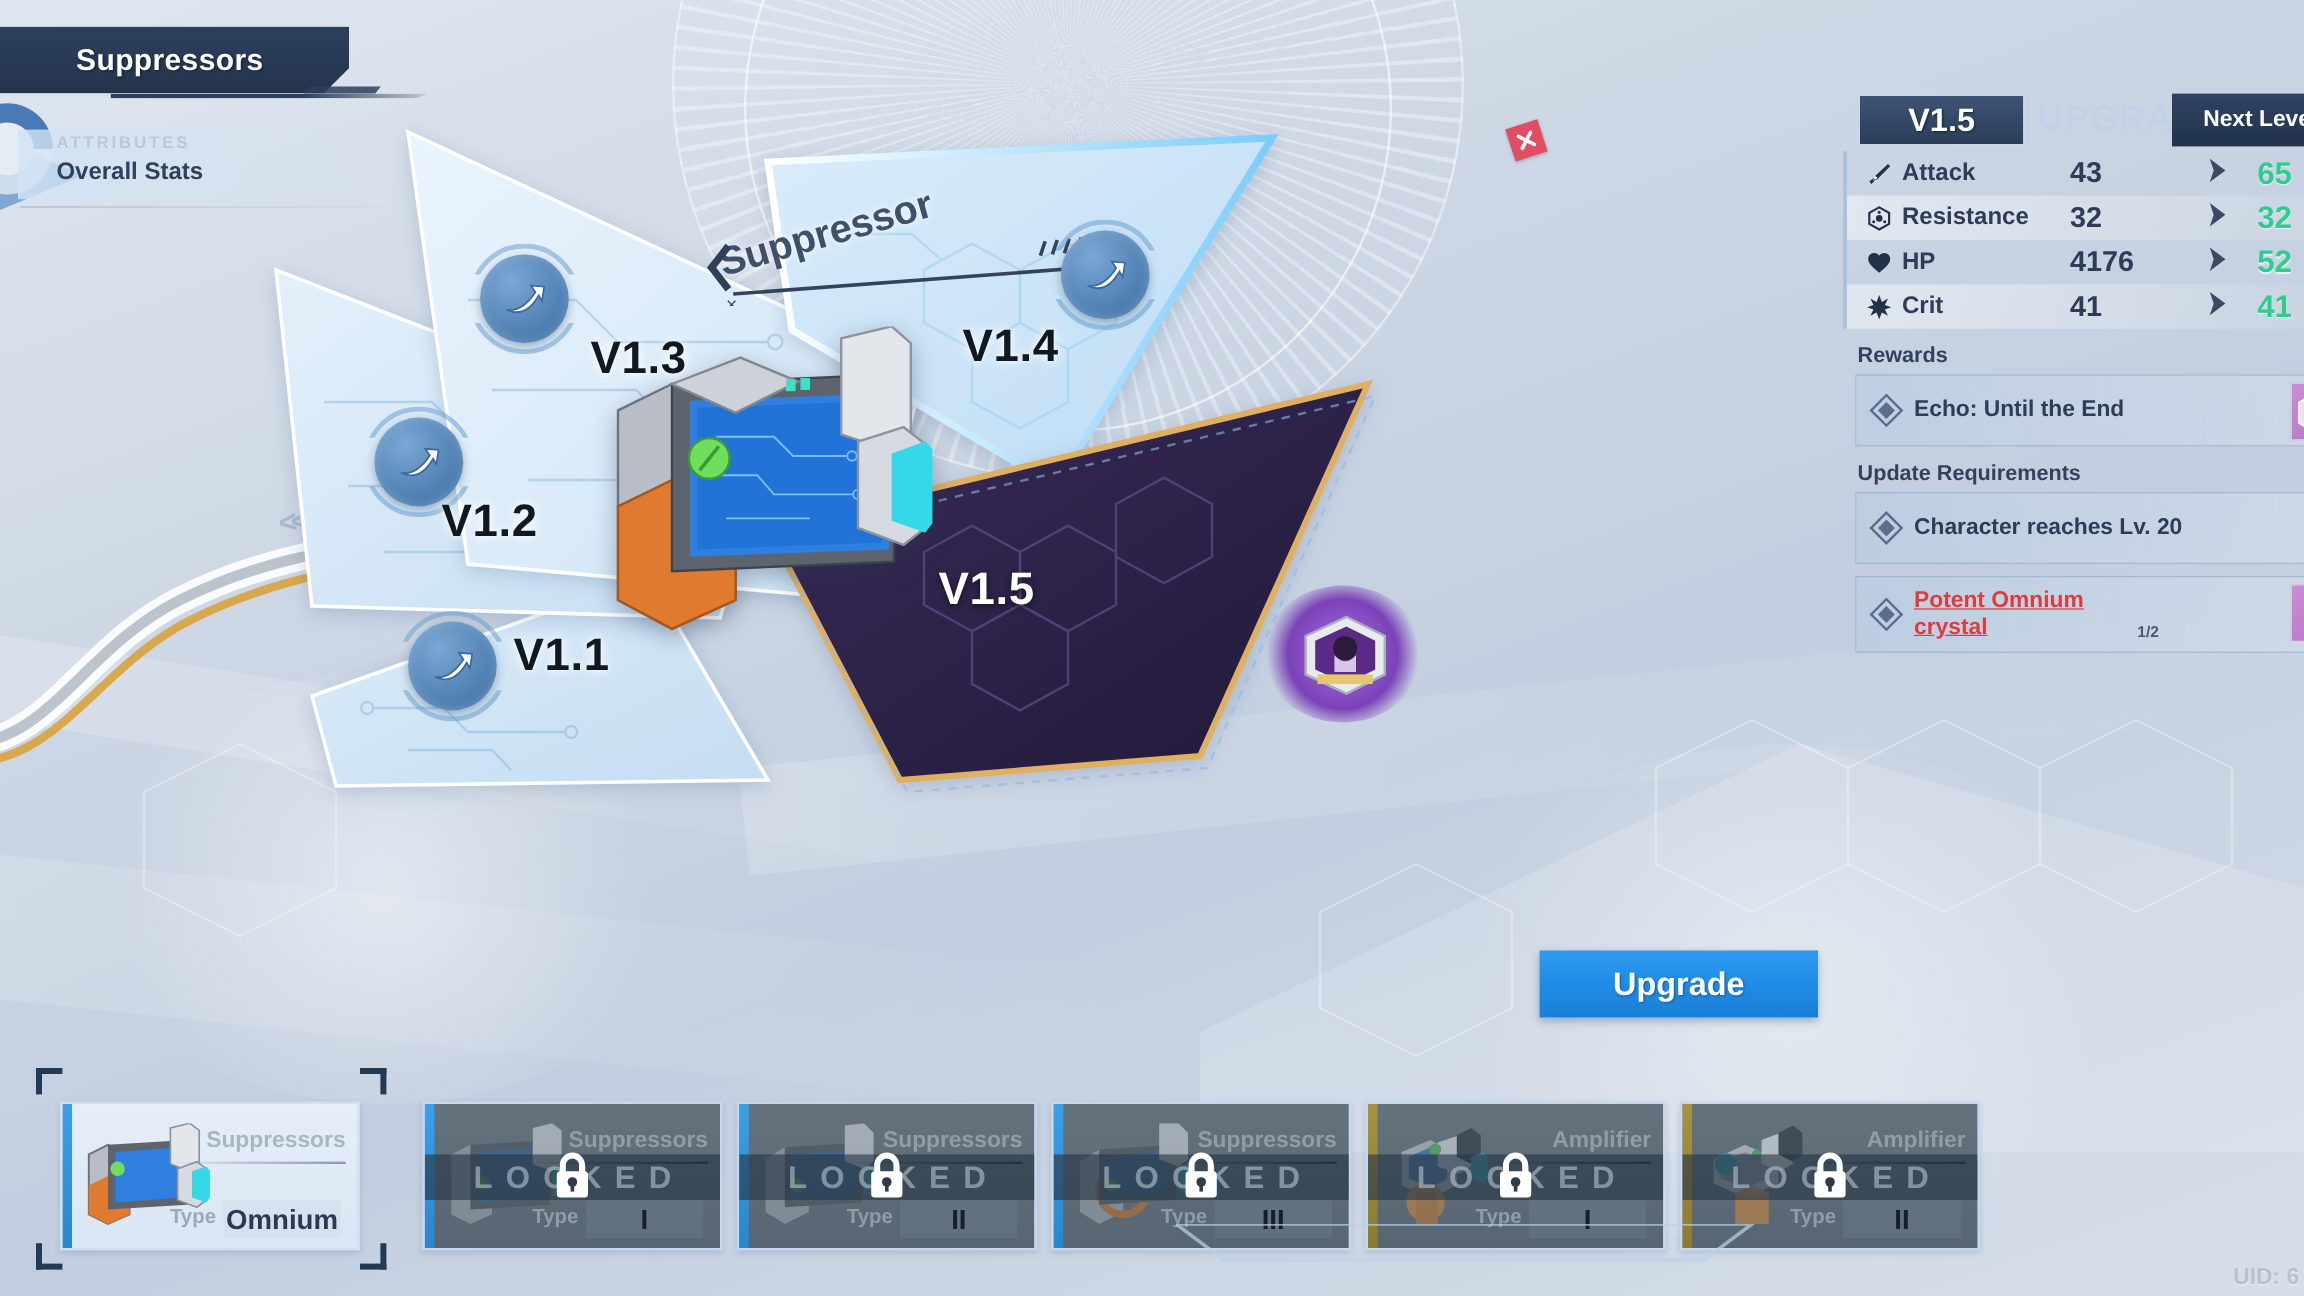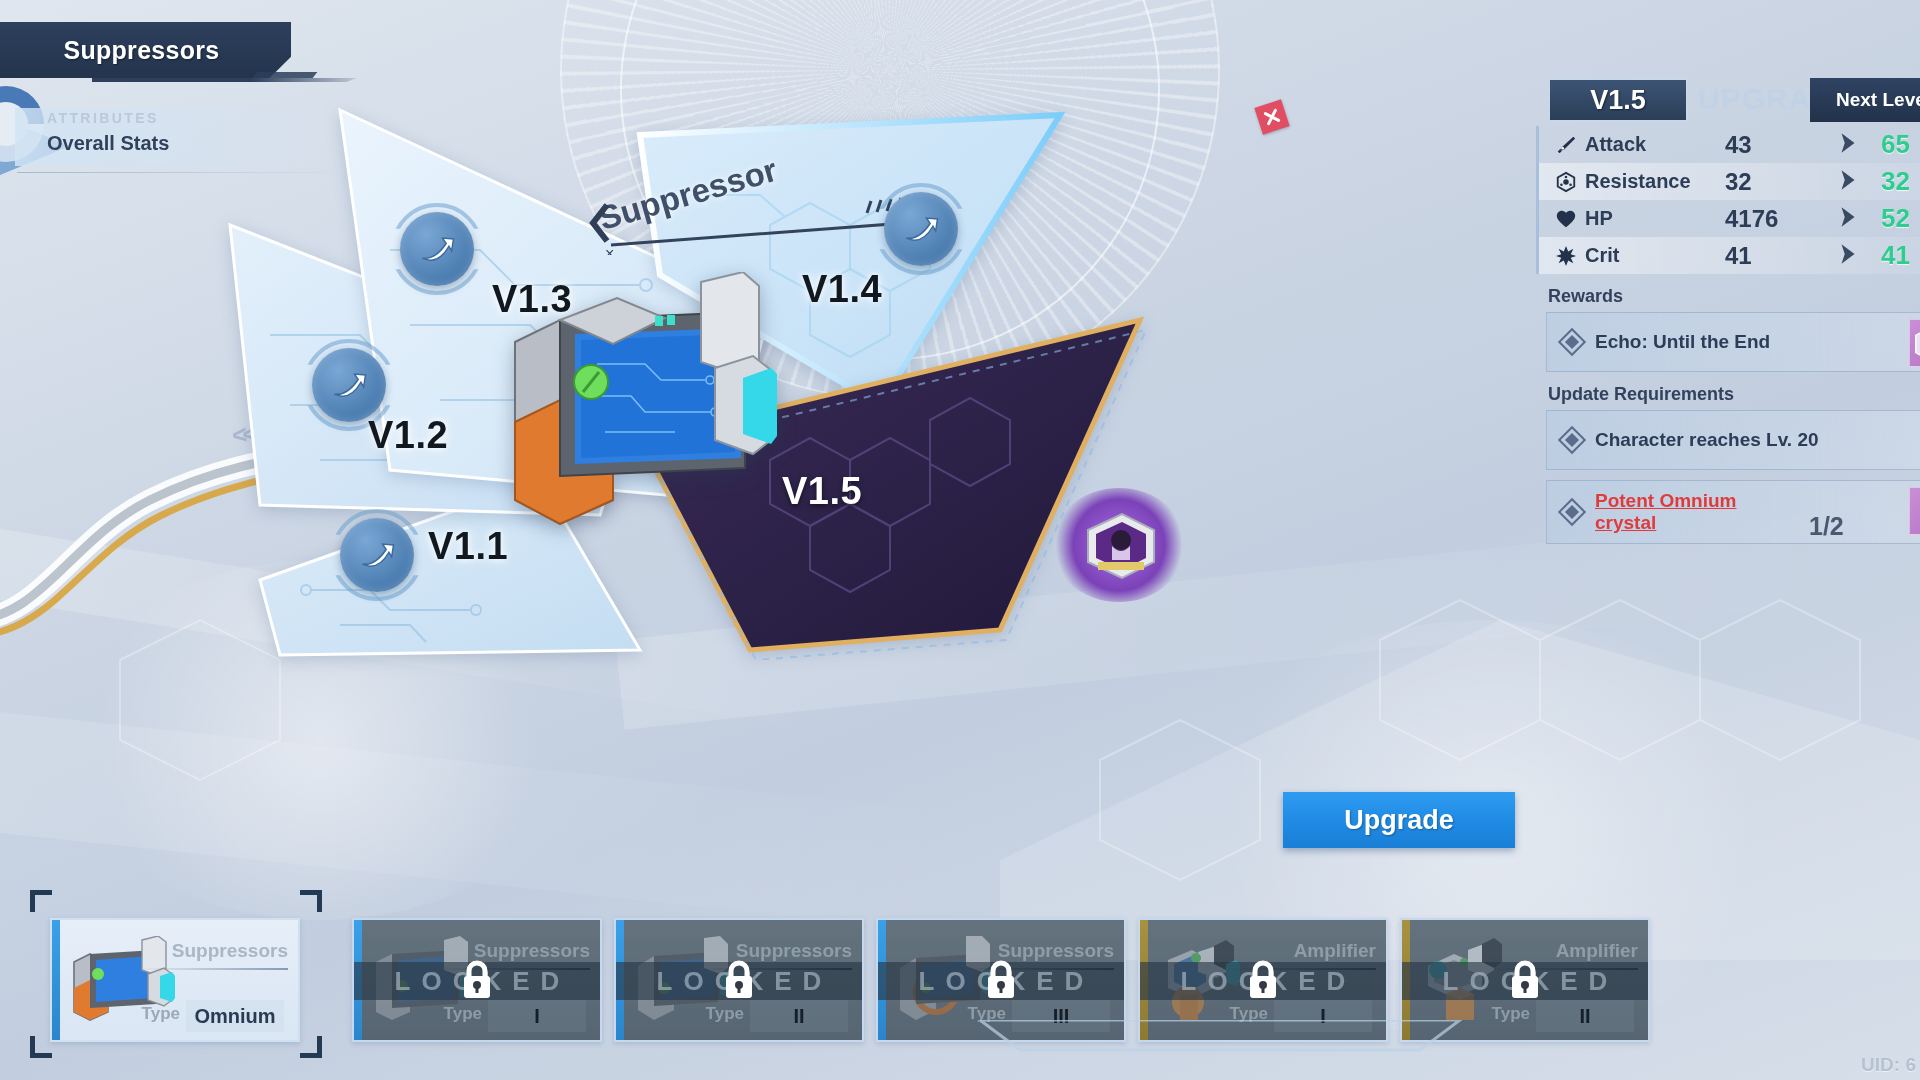--- a/index.html
+++ b/index.html
@@ -210,21 +210,21 @@
   .diamond-outer {
     position:absolute; inset:0; transform:rotate(45deg);
     border:2px solid #5a6d8c;
   }
   .diamond-inner {
     position:absolute; inset:5px; transform:rotate(45deg);
     background:#5a6d8c;
   }
   .entry-txt { font-size: 19px; font-weight: bold; color:#2d3c57; }
   .entry-txt.red { color:#e03b3b; line-height: 1.15; text-decoration: underline; }
-  .entry-qty { position:absolute; left: 262px; font-size: 25px; font-weight: bold; color:#4a5870;margin-top:28px; }
+  .entry-qty { position:absolute; left: 234px; font-size: 13px; font-weight: bold; color:#4a5870;margin-top:28px; }
   .entry-thumb {
     position:absolute; right: 6px; top: 6px; width: 50px; height: 48px;
     background: linear-gradient(140deg,#c98fd6,#b372c4);
     border:1px solid rgba(255,255,255,.55);
     overflow:hidden;
   }
 
   
   .upgrade-btn {
     position:absolute; right: 405px; bottom: 232px;
@@ -269,21 +269,21 @@
   .item-card.locked .card-rule { background: linear-gradient(90deg, rgba(40,55,70,0), rgba(25,38,52,.9)); }
   .card-typelabel {
     position:absolute; right: 118px; bottom: 16px;
     font-size: 17px; font-weight: bold; color:#9aa8b8;
   }
   .item-card.locked .card-typelabel { color: rgba(195,208,220,.5); }
   .card-typeval {
     position:absolute; right: 14px; bottom: 8px; width: 98px; height: 32px;
     background: rgba(210,224,238,.75);
     display:flex; align-items:center; justify-content:center;
-    font-size: 20px; font-weight:bold; color:#2b3a52;
+    font-size: 23px; font-weight:bold; color:#2b3a52;
   }
   .item-card.locked .card-typeval { background: rgba(120,136,150,.28); color:#141f2b; }
   .locked-band {
     position:absolute; left:0; right:0; top: 42px; height: 38px;
     background: rgba(38,54,68,.62);
     display:flex; align-items:center; justify-content:center;
   }
   .locked-band span {
     font-size: 26px; font-weight:bold; letter-spacing: 11px;
     color: rgba(178,192,205,.62); padding-left: 11px;

